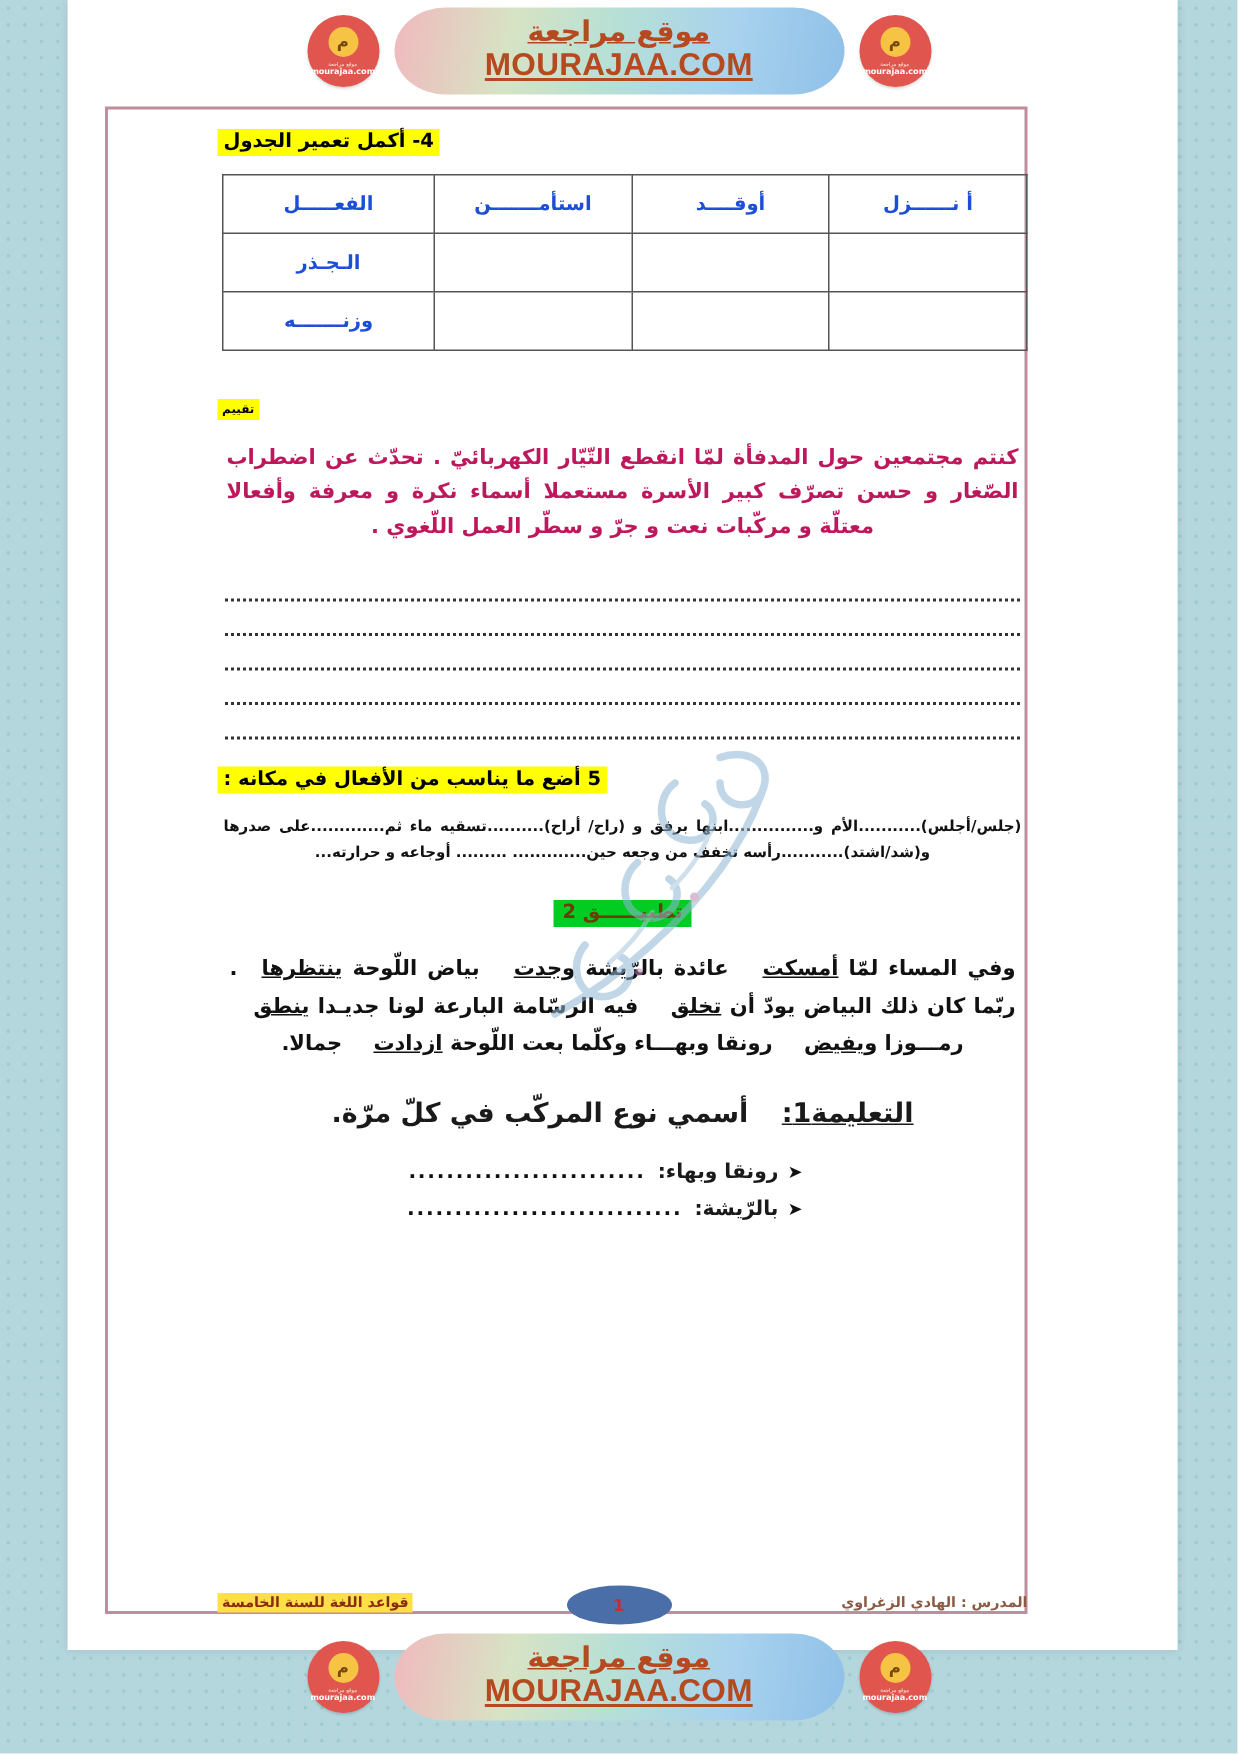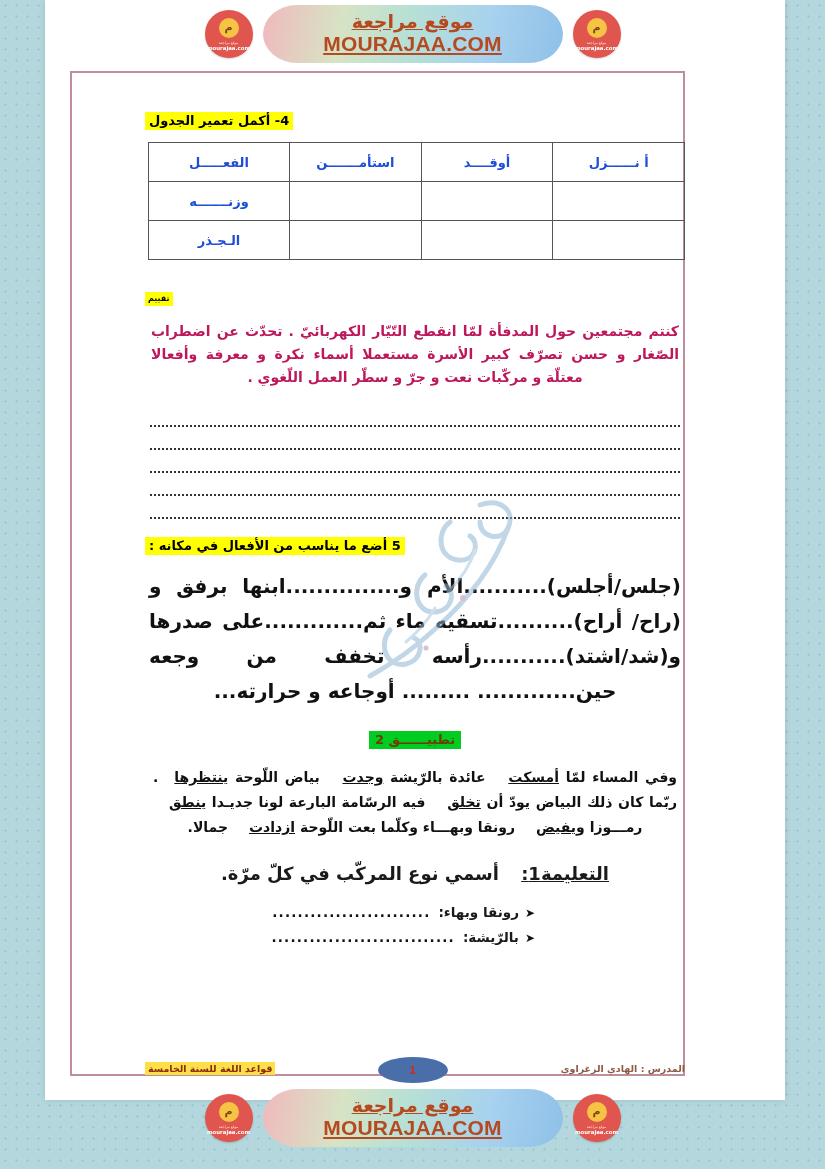--- a/index.html
+++ b/index.html
@@ -120,21 +120,21 @@
     height: 1005px;
     border: 2px solid #c08d9c;
     box-sizing: border-box;
     z-index: 5;
   }
 
   
   .content {
     position: absolute;
     left: 145px;
-    top: 112px;
+    top: 86px;
     width: 540px;
     z-index: 10;
     color: #1a1a1a;
   }
 
   .hl-yellow {
     background: #ffff00;
     color: #000;
     font-weight: bold;
     padding: 1px 4px;
@@ -211,21 +211,21 @@
   }
 
   
   .ex5-head {
     text-align: left;
     margin-top: 18px;
     font-size: 13px;
   }
   .ex5-body {
     margin-top: 14px;
-    font-size: 20px;
+    font-size: 10px;
     line-height: 1.75;
     font-weight: bold;
     text-align: justify;
     text-align-last: center;
     color: #111;
     padding: 0 4px;
   }
 
   
   .app2-head {
@@ -364,27 +364,27 @@
         <tr>
       <td>أ نــــــزل</td>
       <td>أوقــــد</td>
       <td>استأمـــــــن</td>
       <td class="label-col">الفعـــــل</td>
     </tr>
     <tr>
       <td class="empty"></td>
       <td class="empty"></td>
       <td class="empty"></td>
-      <td class="label-col">وزنـــــــه</td>
+      <td class="label-col">الـجـذر</td>
     </tr>
     <tr>
       <td class="empty"></td>
       <td class="empty"></td>
       <td class="empty"></td>
-      <td class="label-col">الـجـذر</td>
+      <td class="label-col">وزنـــــــه</td>
     </tr>
   </tbody>
     </table>
 
   <div class="eval-tag-row">
     <span class="hl-yellow tag-small">تقييم</span>
   </div>
   <div class="eval-para">كنتم مجتمعين حول المدفأة لمّا انقطع التّيّار الكهربائيّ . تحدّث عن اضطراب الصّغار و حسن تصرّف كبير الأسرة مستعملا أسماء نكرة و معرفة وأفعالا معتلّة و مركّبات نعت و جرّ و سطّر العمل اللّغوي .</div>
 
   <div class="dotted-lines">

